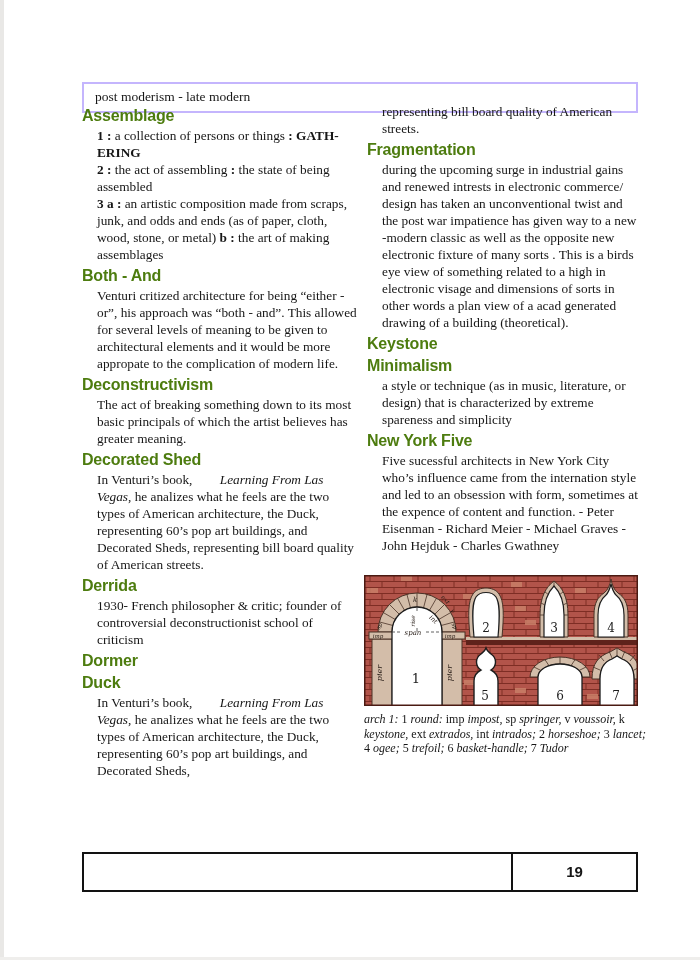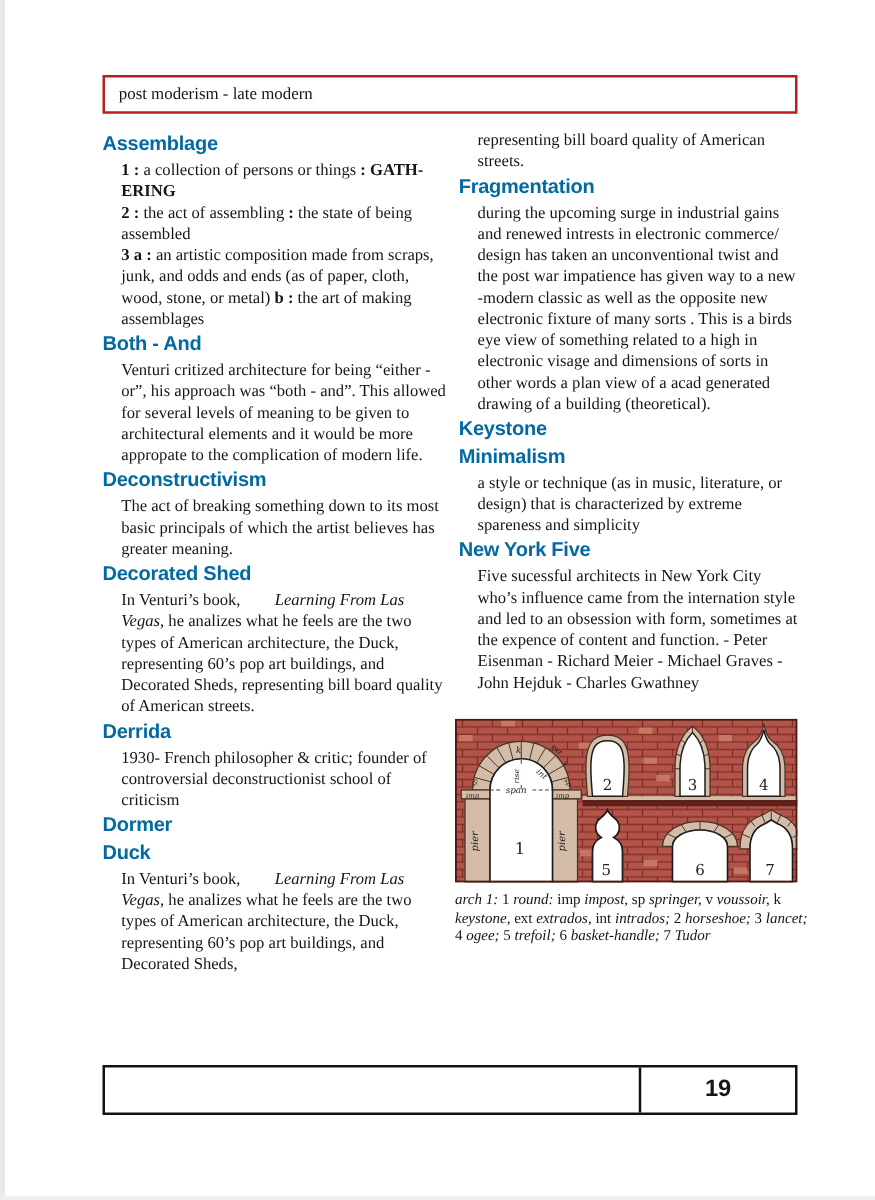--- a/index.html
+++ b/index.html
@@ -4,34 +4,34 @@
 <style>
   html,body{margin:0;padding:0;background:#ffffff;}
   .page{
     position:relative; width:700px; height:960px; background:#ffffff;
     font-family:"Liberation Serif", serif; color:#161616; overflow:hidden;
   }
   .scan-edge-left{position:absolute;left:0;top:0;width:4px;height:960px;background:#e9e8e6;}
   .scan-edge-bottom{position:absolute;left:0;bottom:0;width:700px;height:3px;background:#efeeec;}
 
   .header-box{
-    position:absolute; left:82px; top:60px; width:556px; height:31px;
-    border:2px solid #b91c1c; box-sizing:border-box;
+    position:absolute; left:82px; top:82px; width:556px; height:31px;
+    border:2px solid #c4b5fd; box-sizing:border-box;
   }
   .header-box span{
     display:block; padding-left:11px; line-height:26px; font-size:13.5px;
   }
 
   .columns{position:absolute; left:82px; top:103px; width:557px; display:flex; gap:7px;}
   .col{width:278px;}
   .col.right{width:272px;}
 
   .term{
     font-family:"Liberation Sans", sans-serif; font-weight:bold;
-    font-size:16px; line-height:19px; margin:3px 0 2px 0; color:#0369a1;
+    font-size:16px; line-height:19px; margin:3px 0 2px 0; color:#4d7c0f;
     letter-spacing:-0.2px;
   }
   .definition{padding-left:15px; font-size:13.3px; line-height:17px;}
   .sense{margin:0;}
   .definition b{font-weight:bold;}
   .definition i{font-style:italic;margin-left:24px;}
 
   figure{margin:21px 0 0 -3px; padding:0;}
   figure svg{display:block;}
   .caption{
@@ -40,21 +40,21 @@
   .caption span{font-style:normal;}
   .caption i{}
 
   .footer-box{
     position:absolute; left:82px; top:852px; width:556px; height:40px;
     border:2px solid #121212; box-sizing:border-box; display:flex;
   }
   .footer-left{width:429px; border-right:2px solid #121212; box-sizing:border-box;}
   .footer-right{
     flex:1; text-align:center; line-height:36px;
-    font-family:"Liberation Sans", sans-serif; font-weight:bold; font-size:19px;
+    font-family:"Liberation Sans", sans-serif; font-weight:bold; font-size:15px;
   }
 
   
   :root{
     --brick:#b2544a; --brickline:#7e2d24; --bricklight:#c97f68;
     --stone:#d3bda9; --stoneline:#4a3227; --opening:#ffffff;
     --ink:#1d1d1d; --ledge:#5f221b;
   }
   .figlabel{font-family:"DejaVu Serif", serif; font-style:italic; fill:#241a14;}
   .fignum{font-family:"DejaVu Serif", serif; fill:#1c1c1c;}

